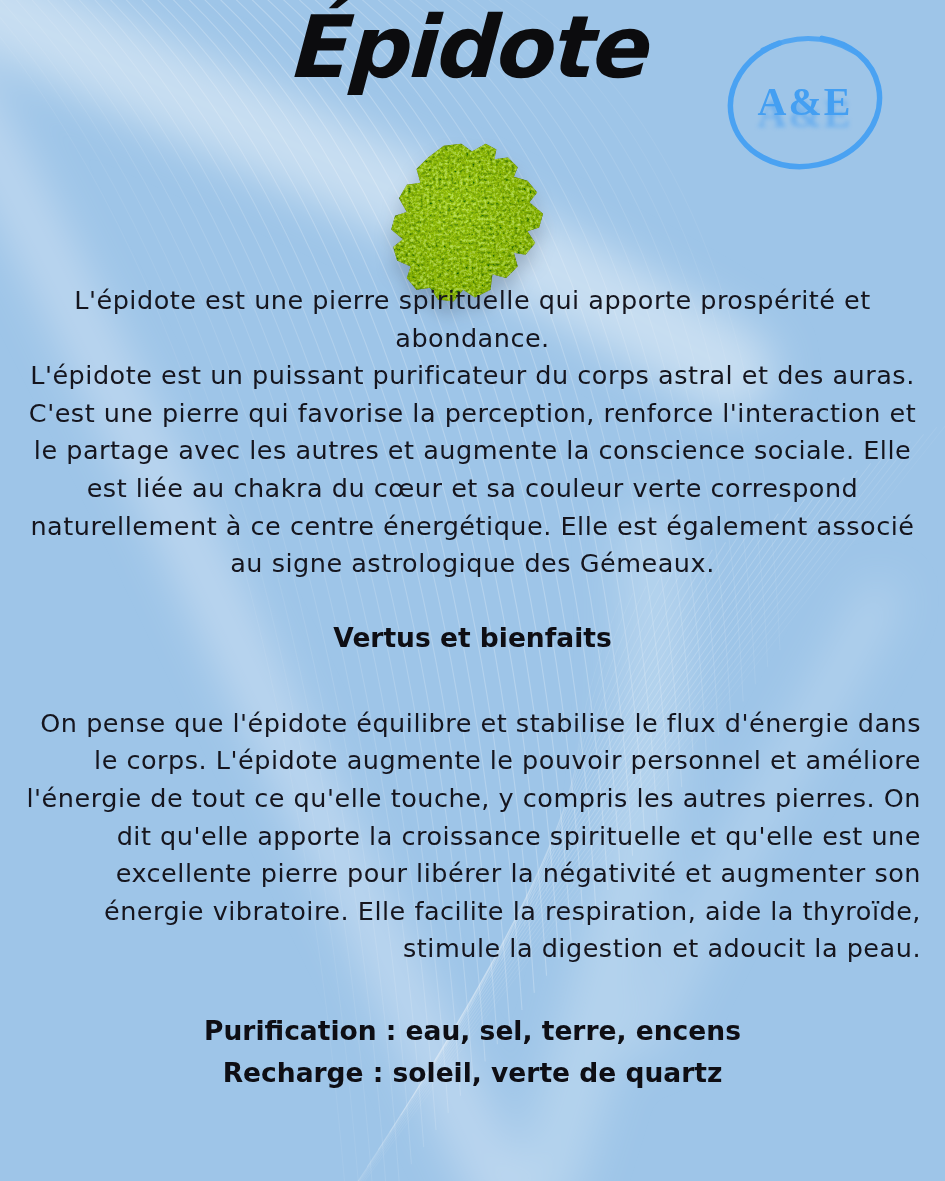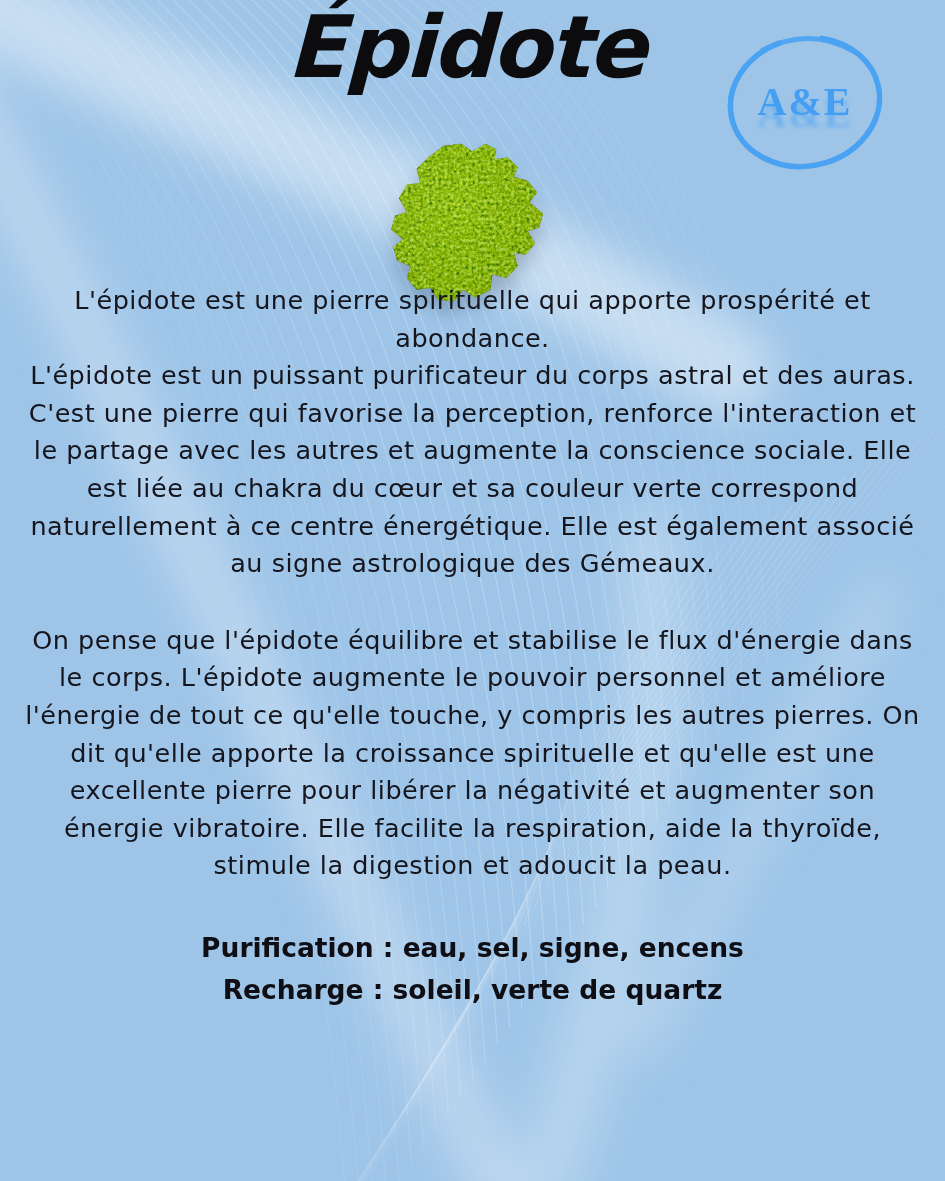--- a/index.html
+++ b/index.html
@@ -44,21 +44,21 @@
     margin:0;
     font-size:25.5px;line-height:37.6px;letter-spacing:.02em;
     color:#15151e;
   }
   .block{display:block;}
   .subhead{
     margin:40px 0 0 0;
     font-size:26.5px;line-height:30px;font-weight:700;
     color:#0e0e14;
   }
-  .section-para{margin-top:39px;}
+  .section-para{margin-top:52px;text-align:right;}
   .care{
     margin-top:42px;
     font-weight:700;font-size:26.5px;line-height:42px;
     color:#0e0e14;
   }
 </style>
 </head>
 <body>
 
 <div class="poster">
@@ -182,21 +182,22 @@
         L36,146 L40,134 L26,128 L22,114 L32,106 L20,96 L24,82 L36,78 L28,64 L36,50 L50,48 L46,34 Z" fill="#3a4a24" filter="url(#rockNoise)"></path>
     </svg>
   </div>
 
   <main class="content">
     <p class="para">
       <span class="block">L'épidote est une pierre spirituelle qui apporte prospérité et abondance.</span>
       <span class="block">L'épidote est un puissant purificateur du corps astral et des auras. C'est une pierre qui favorise la perception, renforce l'interaction et le partage avec les autres et augmente la conscience sociale. Elle est liée au chakra du cœur et sa couleur verte correspond naturellement à ce centre énergétique. Elle est également associé au signe astrologique des Gémeaux.</span>
     </p>
 
+    <h2 class="subhead">Vertus et bienfaits</h2>
 
     <p class="para section-para">On pense que l'épidote équilibre et stabilise le flux d'énergie dans le corps. L'épidote augmente le pouvoir personnel et améliore l'énergie de tout ce qu'elle touche, y compris les autres pierres. On dit qu'elle apporte la croissance spirituelle et qu'elle est une excellente pierre pour libérer la négativité et augmenter son énergie vibratoire. Elle facilite la respiration, aide la thyroïde, stimule la digestion et adoucit la peau.</p>
 
     <div class="care">
-      <div>Purification : eau, sel, signe, encens</div>
+      <div>Purification : eau, sel, terre, encens</div>
       <div>Recharge : soleil, verte de quartz</div>
     </div>
   </main>
 </div>
 
 </body></html>

